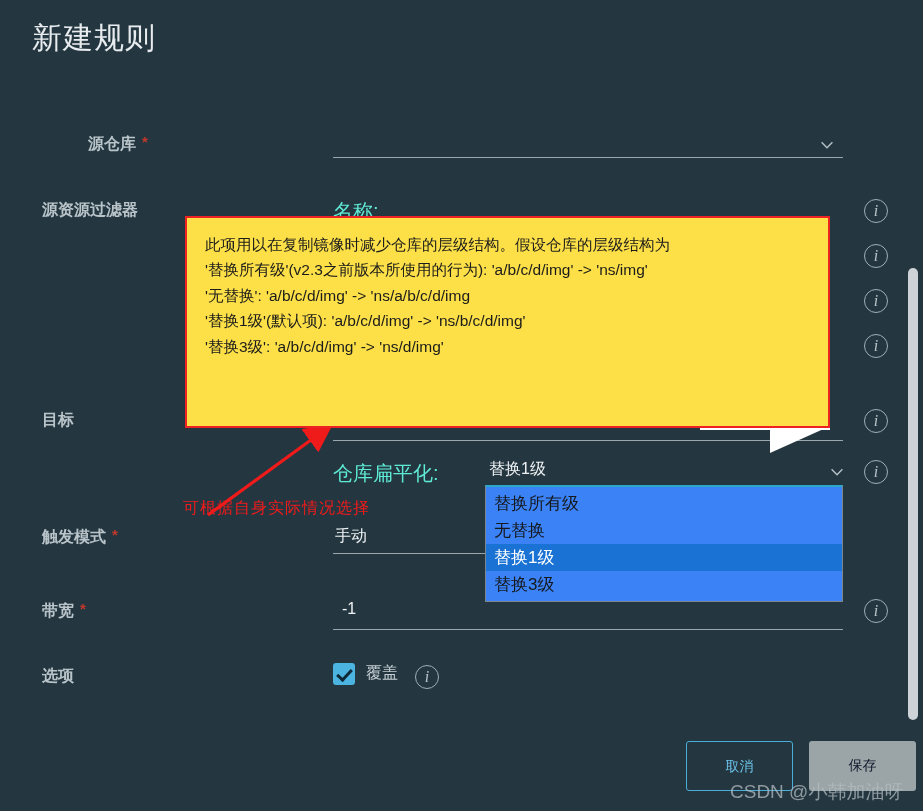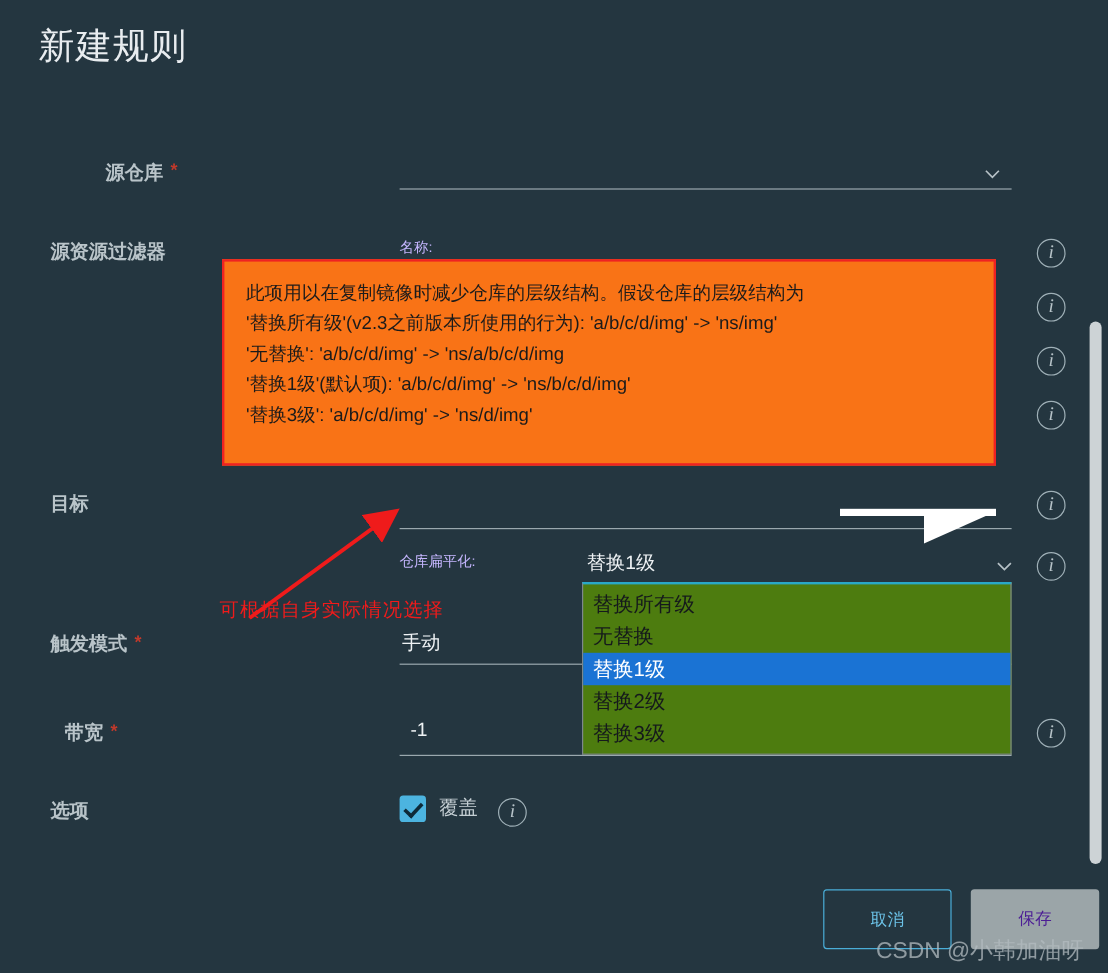--- a/index.html
+++ b/index.html
@@ -49,22 +49,22 @@
 
   .field-value {
     position: absolute;
     font-size: 16px;
     color: #eef2f4;
     white-space: nowrap;
   }
 
   .sub-label {
     position: absolute;
-    font-size: 12px;
-    color: #c4b5fd;
+    font-size: 20px;
+    color: #5eead4;
     white-space: nowrap;
   }
 
   .chevron {
     position: absolute;
     width: 18px; height: 18px;
     color: #b6c1c6;
   }
   .chevron svg { display:block; width:18px; height:18px; }
 
@@ -80,22 +80,22 @@
     font-style: italic;
     line-height: 21px;
     text-align: center;
     user-select: none;
   }
 
   
   .tooltip {
     position: absolute;
     left: 185px; top: 216px;
-    width: 645px; height: 172px;
-    background: #f97316;
+    width: 645px; height: 212px;
+    background: #fde047;
     border: 2px solid #ef2222;
     z-index: 40;
     padding: 14px 18px 10px 18px;
   }
   .tooltip-line {
     font-size: 15.5px;
     line-height: 25.4px;
     color: #1b1b1b;
     white-space: nowrap;
     font-family: "Liberation Sans", "DejaVu Sans", sans-serif;
@@ -133,21 +133,21 @@
     width: 150px; height: 110px;
     z-index: 30;
     pointer-events: none;
   }
 
   
   .dropdown-list {
     position: absolute;
     left: 485px; top: 485px;
     width: 358px;
-    background: #4d7c0f;
+    background: #3b82f6;
     border: 1px solid #7d868c;
     border-top: 2px solid #29a8c8;
     z-index: 50;
     padding: 3px 0 3px 0;
   }
   .dropdown-option {
     height: 27px;
     line-height: 27px;
     padding-left: 8px;
     font-size: 17px;
@@ -200,21 +200,21 @@
     left: 686px; top: 741px;
     width: 107px;
     border: 1px solid #4aaed8;
     color: #6cc3e8;
     background: transparent;
   }
   .btn-save {
     left: 809px; top: 741px;
     width: 107px;
     background: #9ba5a8;
-    color: #4c1d95;
+    color: #0f172a;
     border: none;
   }
 
   
   .scroll-track {
     position: absolute;
     right: 3px; top: 183px;
     width: 12px; height: 560px;
     background: transparent;
   }
@@ -280,21 +280,21 @@
         <path d="M4 7 L10 13 L16 7"></path>
       </svg>
   </div>
 
   <div class="form-label" style="left:42px; top:527px;">
     <span>触发模式</span><span class="req-star">*</span>
   </div>
   <div class="field-value" style="left:335px; top:526px;">手动</div>
   <div class="field-underline" style="left:333px; top:553px; width:510px;"></div>
 
-  <div class="form-label" style="left:42px; top:601px;margin-left:12px;">
+  <div class="form-label" style="left:42px; top:601px;">
     <span>带宽</span><span class="req-star">*</span>
   </div>
   <div class="field-value" style="left:342px; top:600px;">-1</div>
   <div class="field-underline" style="left:333px; top:629px; width:510px;"></div>
 
   <div class="form-label" style="left:42px; top:666px;">
     <span>选项</span>
   </div>
   <div class="checkbox-wrap">
     <div class="checkbox-box"></div>
@@ -319,21 +319,20 @@
       </marker>
     </defs>
     <line x1="13" y1="95" x2="120" y2="17" stroke="#ef1b1b" stroke-width="3.2" marker-end="url(#ah)"></line>
   </svg>
   <div class="annot-text">可根据自身实际情况选择</div>
 
   <div class="dropdown-list">
     <div class="dropdown-option">替换所有级</div>
     <div class="dropdown-option">无替换</div>
     <div class="dropdown-option selected">替换1级</div>
-    <div class="dropdown-option">替换2级</div>
     <div class="dropdown-option">替换3级</div>
   </div>
 
   <div class="btn btn-cancel">取消</div>
   <div class="btn btn-save">保存</div>
 
   <div class="scroll-track"></div>
   <div class="scroll-thumb"></div>
 
   <div class="watermark">CSDN @小韩加油呀</div>

